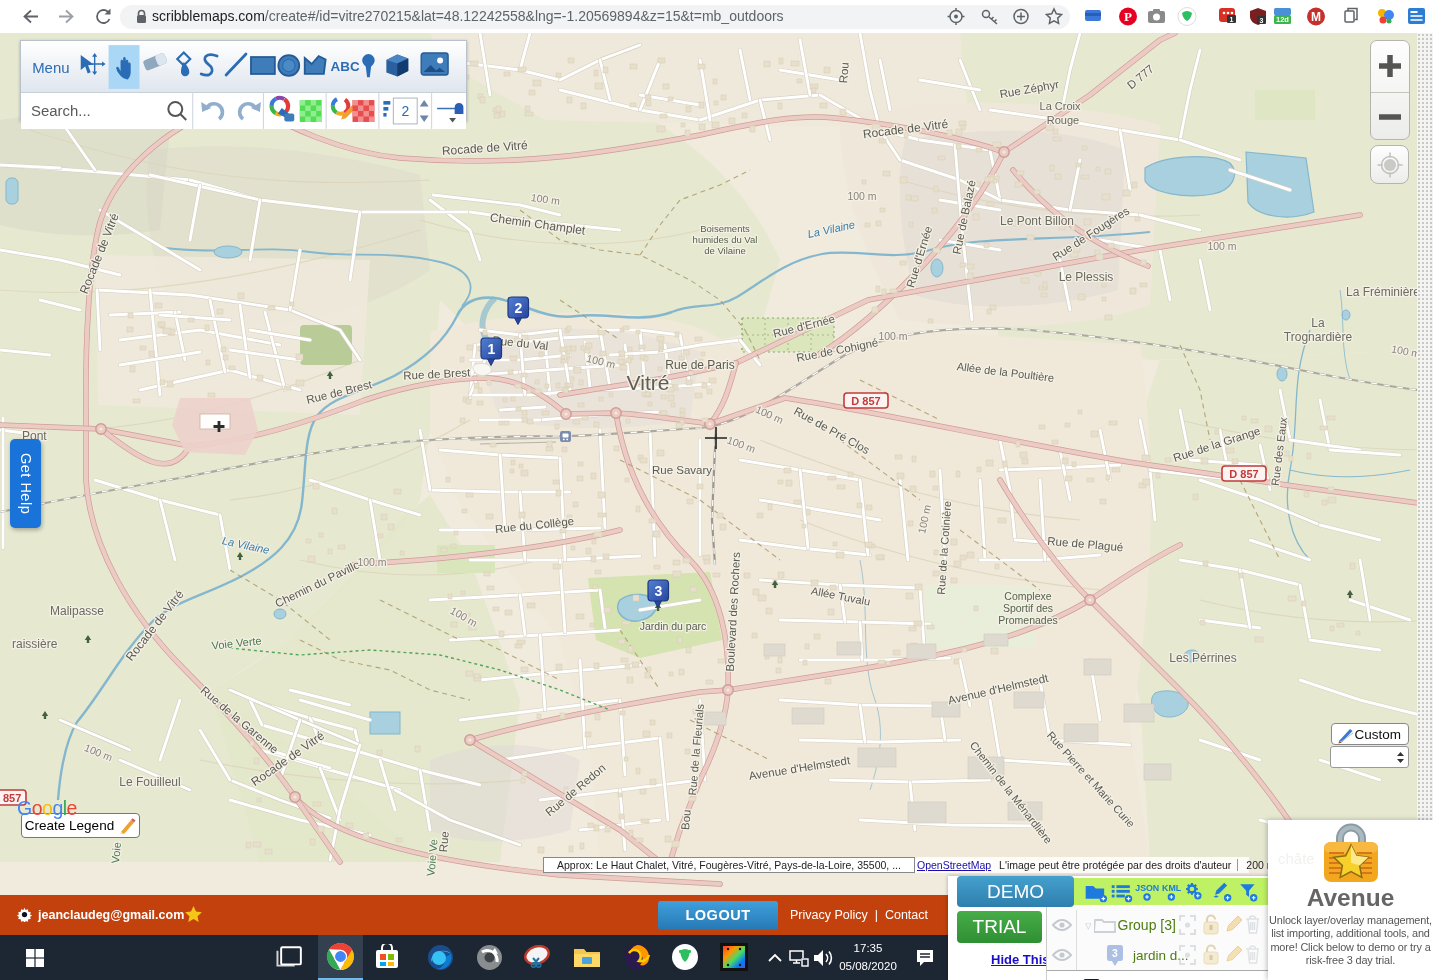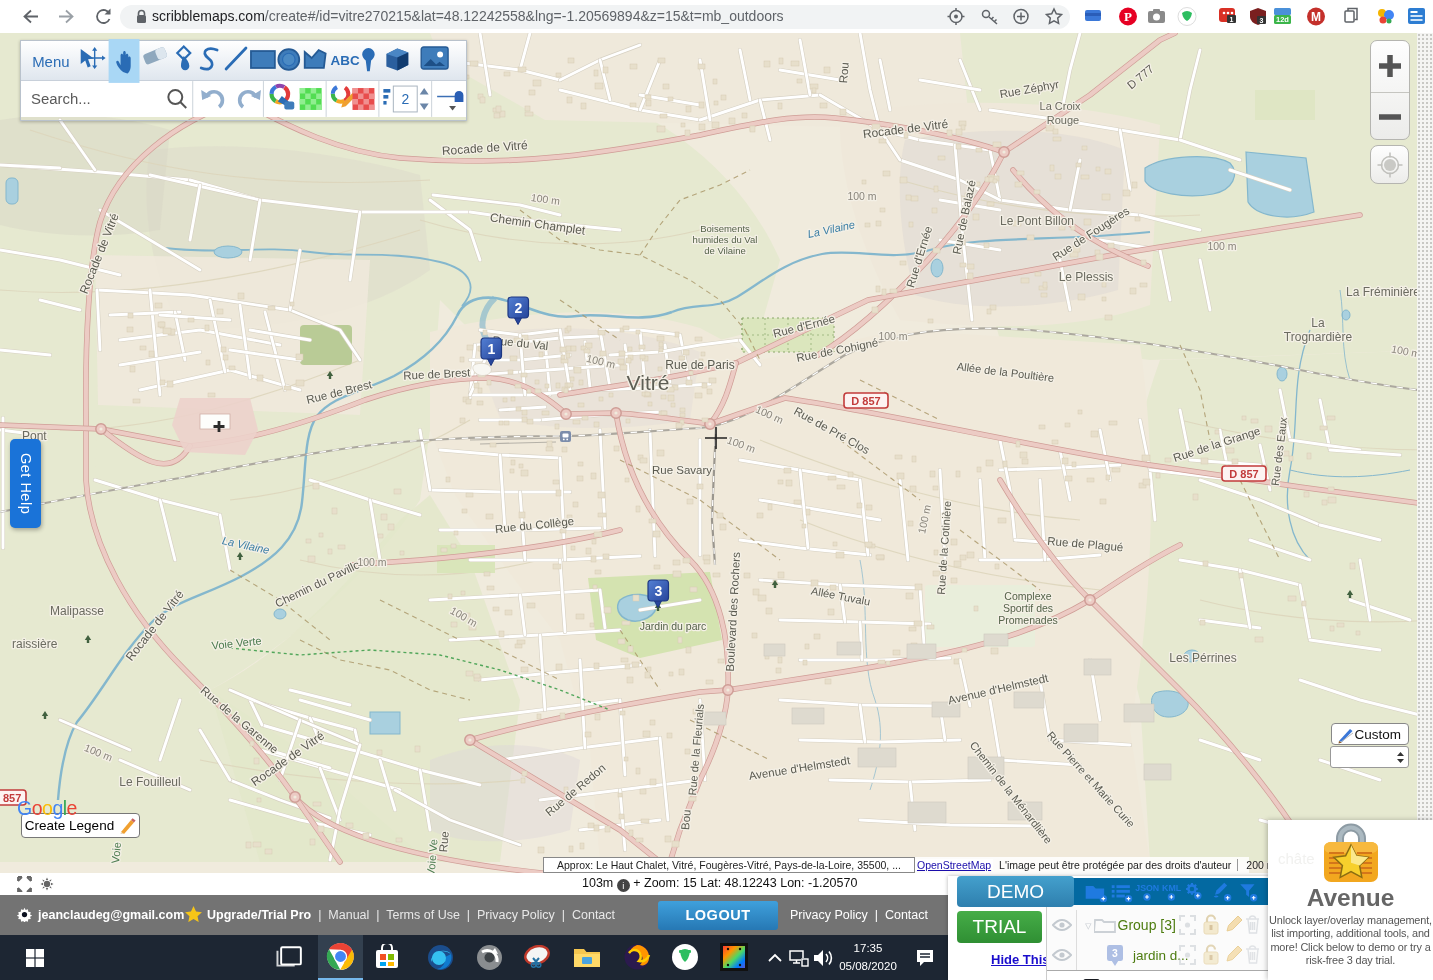--- a/index.html
+++ b/index.html
@@ -2,51 +2,51 @@
 <html><head><meta charset="utf-8">
 <style>
 * { margin:0; padding:0; box-sizing:border-box; }
 html,body { width:1433px; height:980px; overflow:hidden; font-family:"Liberation Sans", sans-serif; }
 #stage { position:relative; width:1433px; height:980px; background:#fff; }
 #chromebar { position:absolute; left:0; top:0; width:1433px; height:33px; background:#fff; }
 #maparea { position:absolute; left:0; top:33px; width:1433px; height:862px; overflow:hidden; }
 #scrollstrip { position:absolute; left:1417px; top:33px; width:16px; height:836px;
   background:#f4f4f2; background-image:radial-gradient(#c8c8c4 1px, transparent 1.2px); background-size:4px 4px; }
 #toolbar { position:absolute; left:20px; top:40px; width:447px; height:81px; border:1px solid #b9c2cc; box-shadow:0 1px 3px rgba(0,0,0,.25); }
-#tb-row1 { height:40px; background:linear-gradient(#ffffff, #dfe6ee); display:flex; align-items:center; border-bottom:1px solid #c8d0da; }
+#tb-row1 { height:52px; background:linear-gradient(#ffffff, #dfe6ee); display:flex; align-items:center; border-bottom:1px solid #c8d0da; }
 #tb-row2 { height:36px; background:#fff; display:flex; align-items:flex-start; }
 #gethelp { position:absolute; left:10px; top:439px; width:31px; height:89px; background:#1a73d8; border-radius:5px; box-shadow:1px 2px 4px rgba(0,0,0,.3); color:#fff; font-size:14.5px; writing-mode:vertical-rl; text-align:center; line-height:31px; letter-spacing:0.5px; }
 #zoomctl { position:absolute; left:1370px; top:40px; width:40px; height:100px; background:linear-gradient(#fefefe,#ececea); border:1px solid #b5b5b0; border-radius:7px; }
 #zoomctl .plus { position:absolute; left:0; top:0; width:100%; height:52px; border-bottom:1px solid #c5c5c0; }
 #zoomctl svg { display:block; margin:auto; }
 #locate { position:absolute; left:1370px; top:145px; width:39px; height:39px; background:linear-gradient(#fefefe,#ececea); border:1px solid #b5b5b0; border-radius:8px; display:flex; align-items:center; justify-content:center; }
 #custom { position:absolute; left:1331px; top:723px; width:78px; height:22px; background:#fff; border:1px solid #888; border-radius:4px; font-size:13.5px; color:#111; display:flex; align-items:center; justify-content:flex-end; padding-right:7px; }
 #customdd { position:absolute; left:1330px; top:746px; width:79px; height:22px; background:#fff; border:1px solid #999; border-radius:3px; }
 #legendbtn { position:absolute; left:21px; top:813px; width:119px; height:25px; background:#fff; border:1px solid #777; border-radius:4px; font-size:13.5px; color:#000; display:flex; align-items:center; justify-content:center; gap:5px; white-space:nowrap; }
 #googlelogo { position:absolute; left:17px; top:797px; font-size:19.5px; font-weight:normal; letter-spacing:-0.5px; }
 #attrib { position:absolute; left:543px; top:857px; width:706px; height:16px; background:rgba(255,255,255,.85); font-size:10.5px; color:#222; display:flex; align-items:center; white-space:nowrap; }
 #attrib .box { border:1px solid #888; background:#fff; height:16px; line-height:14px; padding:0 13px; }
 #statusbar { position:absolute; left:0px; top:873px; width:1433px; height:22px; background:#fff; font-size:12.5px; color:#111; }
 #statusbar .ctr { position:absolute; left:582px; top:3px; }
-#navybar { position:absolute; left:0; top:895px; width:1433px; height:40px; background:#737373; color:#fff; font-size:12.5px; }
+#navybar { position:absolute; left:0; top:895px; width:1433px; height:40px; background:#c2410c; color:#fff; font-size:12.5px; }
 #navybar .links { position:absolute; left:207px; top:13px; color:#e8e8e8; }
 #navybar .links b { font-weight:bold; color:#fff; }
 #logout { position:absolute; left:658px; top:6px; width:120px; height:29px; background:linear-gradient(#3fa0dc,#2678b4); border-radius:3px; color:#fff; font-size:14.5px; font-weight:bold; text-align:center; line-height:29px; letter-spacing:0.5px; }
 #pc2 { position:absolute; left:790px; top:13px; color:#fff; }
 #taskbar { position:absolute; left:0; top:935px; width:1433px; height:45px; background:#1d2633; }
 #tsearch { position:absolute; left:57px; top:1px; width:208px; height:43px; background:#f3f2f1; border:1px solid #888; display:flex; align-items:center; color:#1f1f1f; font-size:14.5px; }
 .tbicon { position:absolute; top:6px; width:32px; height:32px; display:flex; align-items:center; justify-content:center; }
 #tray { position:absolute; left:0; top:0; width:1433px; height:45px; color:#fff; }
 #rb-white { position:absolute; left:948px; top:876px; width:334px; height:104px; background:#fff; box-shadow:0 0 4px rgba(0,0,0,.3); }
 .bigbtn { position:absolute; z-index:3; width:117px; height:31px; color:#fff; font-size:19px; text-align:center; line-height:31px; border-radius:4px; font-family:"Liberation Sans", sans-serif; }
 #demo-btn { left:957px; top:876px; background:linear-gradient(#44a0cd,#2e7fae); }
 #trial-btn { left:957px; top:911px; width:85px; height:32px; background:linear-gradient(#46ad48,#2f8f33); }
 #hidethis { position:absolute; left:991px; top:952px; color:#1a0dcc; font-size:13px; font-weight:bold; text-decoration:underline; }
 #layerpanel { position:absolute; left:1046px; top:878px; width:236px; height:102px; background:#fbfbfb; border-left:1px solid #ccc; overflow:hidden; }
-#layericons { padding:3px 0 0 37px; background:#0369a1; height:27px; }
+#layericons { padding:3px 0 0 37px; background:#bef264; height:27px; }
 #layericons svg { transform:scale(0.84); transform-origin:left top; }
 .lrow { position:absolute; left:0; width:236px; height:30px; display:flex; align-items:center; }
 .leye { width:30px; display:flex; justify-content:center; border-right:1px solid #ddd; height:30px; align-items:center; }
 .lname { color:#4d7c0f; font-size:13.5px; white-space:nowrap; }
 .licons { position:absolute; right:20px; top:4px; }
 #upgrade { position:absolute; left:1268px; top:820px; width:165px; height:160px; background:#fff; box-shadow:-1px 0 5px rgba(0,0,0,.25); text-align:center; }
 #up-ghost { position:absolute; left:10px; top:30px; color:#f1f1ef; font-size:15px; }
 #uplock { margin-top:2px; }
 #up-title { font-size:24.5px; color:#666; margin-top:-4px; font-weight:bold; }
 #up-text { font-size:10.9px; color:#555; line-height:13.3px; padding:2px 0 0 0; letter-spacing:-0.15px; }
@@ -1536,42 +1536,29 @@
         <path d="M2,15 l2.8,2 -3.6,1 Z" fill="#e8d5b8"></path>
       </svg></div>
 <div id="googlelogo"><span style="color:#4285F4">G</span><span style="color:#EA4335">o</span><span style="color:#FBBC05">o</span><span style="color:#4285F4">g</span><span style="color:#34A853">l</span><span style="color:#EA4335">e</span></div>
 <div id="attrib">
       <span class="box">Approx: Le Haut Chalet, Vitré, Fougères-Vitré, Pays-de-la-Loire, 35500, ...</span>
       <span style="color:#1a0dab;text-decoration:underline;background:#fff;padding:0 2px">OpenStreetMap</span>
       <span style="padding:0 6px">L'image peut être protégée par des droits d'auteur</span>
       <span style="border-left:1px solid #999;padding:0 8px 0 8px">200 m</span>
       <span style="display:inline-block;width:62px;height:8px;border:2px solid #555;border-top:none;margin-top:0px"></span>
     </div>
-<div id="statusbar">
- <svg width="40" height="16" viewBox="0 0 40 16" style="position:absolute;left:17px;top:3px">
-        <g stroke="#666" stroke-width="1.8" fill="none">
-          <path d="M1,5 l4,-4 M5,1 h-4 M1,1 v4 M14,12 l-4,4 M10,16 h4 M14,16 v-4 M1,12 l4,4 M1,16 h4 M1,12 v4 M14,5 l-4,-4 M10,1 h4 M14,1 v4"></path>
-        </g>
-        <g fill="#666">
-          <circle cx="30" cy="8" r="3.2"></circle>
-          <path d="M30,1.5 l1.2,2.5 -2.4,0 Z M30,14.5 l1.2,-2.5 -2.4,0 Z M23.5,8 l2.5,-1.2 0,2.4 Z M36.5,8 l-2.5,-1.2 0,2.4 Z M25.4,3.4 l2.2,1 -1.4,1.4 Z M34.6,12.6 l-2.2,-1 1.4,-1.4 Z M25.4,12.6 l1,-2.2 1.4,1.4 Z M34.6,3.4 l-1,2.2 -1.4,-1.4 Z"></path>
-        </g>
-      </svg>
- <span class="ctr">103m <span style="display:inline-block;width:13px;height:13px;border-radius:50%;background:#444;color:#fff;font-size:9.5px;text-align:center;line-height:13px;vertical-align:-2px">i</span> + Zoom: 15 Lat: 48.12243 Lon: -1.20570</span>
-</div>
 <div id="navybar">
  <svg width="15" height="15" viewBox="0 0 20 20" style="position:absolute;left:17px;top:12px">
         <path d="M10,1 l1.5,3 3,-1 0.5,3.4 3.4,0.5 -1,3 3,1.5 -3,1.5 1,3 -3.4,0.5 -0.5,3.4 -3,-1 -1.5,3 -1.5,-3 -3,1 -0.5,-3.4 -3.4,-0.5 1,-3 -3,-1.5 3,-1.5 -1,-3 3.4,-0.5 0.5,-3.4 3,1 Z" fill="#fff"></path>
         <circle cx="10" cy="10" r="3.5" fill="#0b1120"></circle>
       </svg>
  <span style="position:absolute;left:38px;top:13px;font-weight:bold">jeanclaudeg@gmail.com</span>
  <svg width="17" height="16" viewBox="0 0 20 19" style="position:absolute;left:185px;top:11px">
         <path d="M10,0 l3,6.5 7,0.8 -5.2,4.8 1.4,7 -6.2,-3.6 -6.2,3.6 1.4,-7 L0,7.3 l7,-0.8 Z" fill="#f5c518"></path>
       </svg>
- <span class="links"><b>Upgrade/Trial Pro</b> &nbsp;|&nbsp; Manual &nbsp;|&nbsp; Terms of Use &nbsp;|&nbsp; Privacy Policy &nbsp;|&nbsp; Contact</span>
  <div id="logout">LOGOUT</div>
  <span id="pc2">Privacy Policy &nbsp;|&nbsp; Contact</span>
 </div>
 <div id="taskbar">
  <svg width="18" height="18" viewBox="0 0 18 18" style="position:absolute;left:26px;top:14px">
         <rect width="8.4" height="8.4" fill="#fff"></rect>
         <rect x="9.6" width="8.4" height="8.4" fill="#fff"></rect>
         <rect y="9.6" width="8.4" height="8.4" fill="#fff"></rect>
         <rect x="9.6" y="9.6" width="8.4" height="8.4" fill="#fff"></rect>
       </svg>

